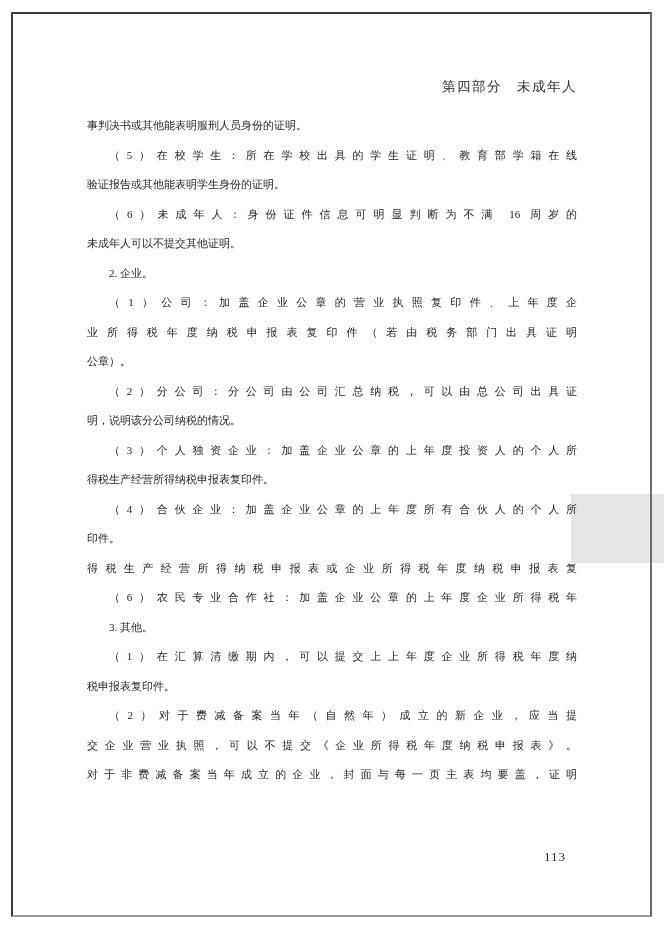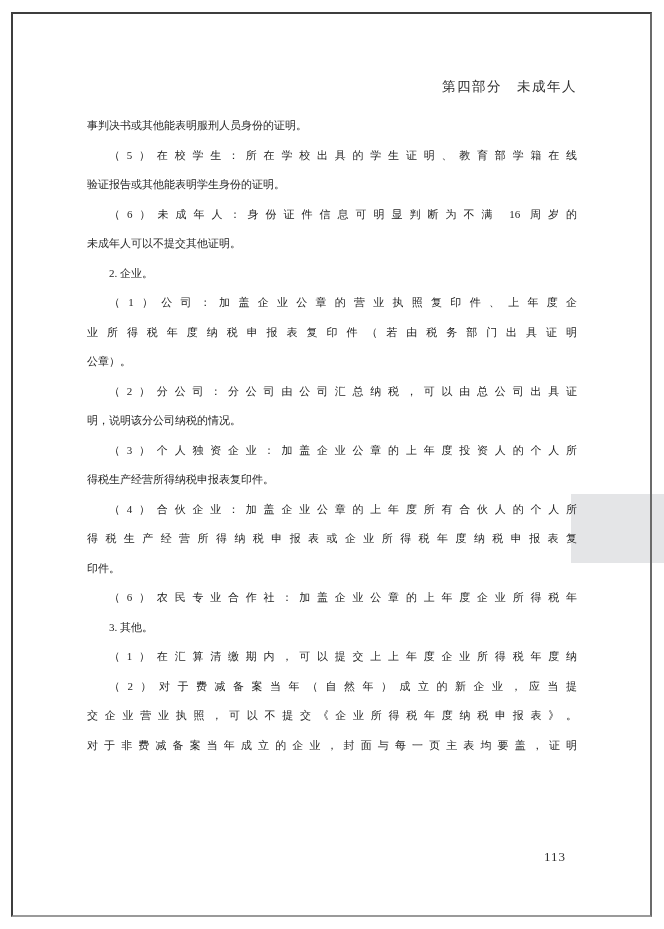--- a/index.html
+++ b/index.html
@@ -94,23 +94,24 @@
       <div class="line">未成年人可以不提交其他证明。</div>
       <div class="line ind">2. 企业。</div>
       <div class="line ind fill">（1）公司：加盖企业公章的营业执照复印件、上年度企</div>
       <div class="line fill">业所得税年度纳税申报表复印件（若由税务部门出具证明</div>
       <div class="line">公章）。</div>
       <div class="line ind fill">（2）分公司：分公司由公司汇总纳税，可以由总公司出具证</div>
       <div class="line">明，说明该分公司纳税的情况。</div>
       <div class="line ind fill">（3）个人独资企业：加盖企业公章的上年度投资人的个人所</div>
       <div class="line">得税生产经营所得纳税申报表复印件。</div>
       <div class="line ind fill">（4）合伙企业：加盖企业公章的上年度所有合伙人的个人所</div>
+      <div class="line">印件。</div>
       <div class="line fill">得税生产经营所得纳税申报表或企业所得税年度纳税申报表复</div>
-      <div class="line">印件。</div>
       <div class="line ind fill">（6）农民专业合作社：加盖企业公章的上年度企业所得税年</div>
       <div class="line ind">3. 其他。</div>
       <div class="line ind fill">（1）在汇算清缴期内，可以提交上上年度企业所得税年度纳</div>
+      <div class="line">税申报表复印件。</div>
       <div class="line ind fill">（2）对于费减备案当年（自然年）成立的新企业，应当提</div>
       <div class="line fill">交企业营业执照，可以不提交《企业所得税年度纳税申报表》。</div>
       <div class="line fill">对于非费减备案当年成立的企业，封面与每一页主表均要盖，证明</div>
     </div>
   <div class="page-number">113</div>
 </div>
 
 </body></html>

